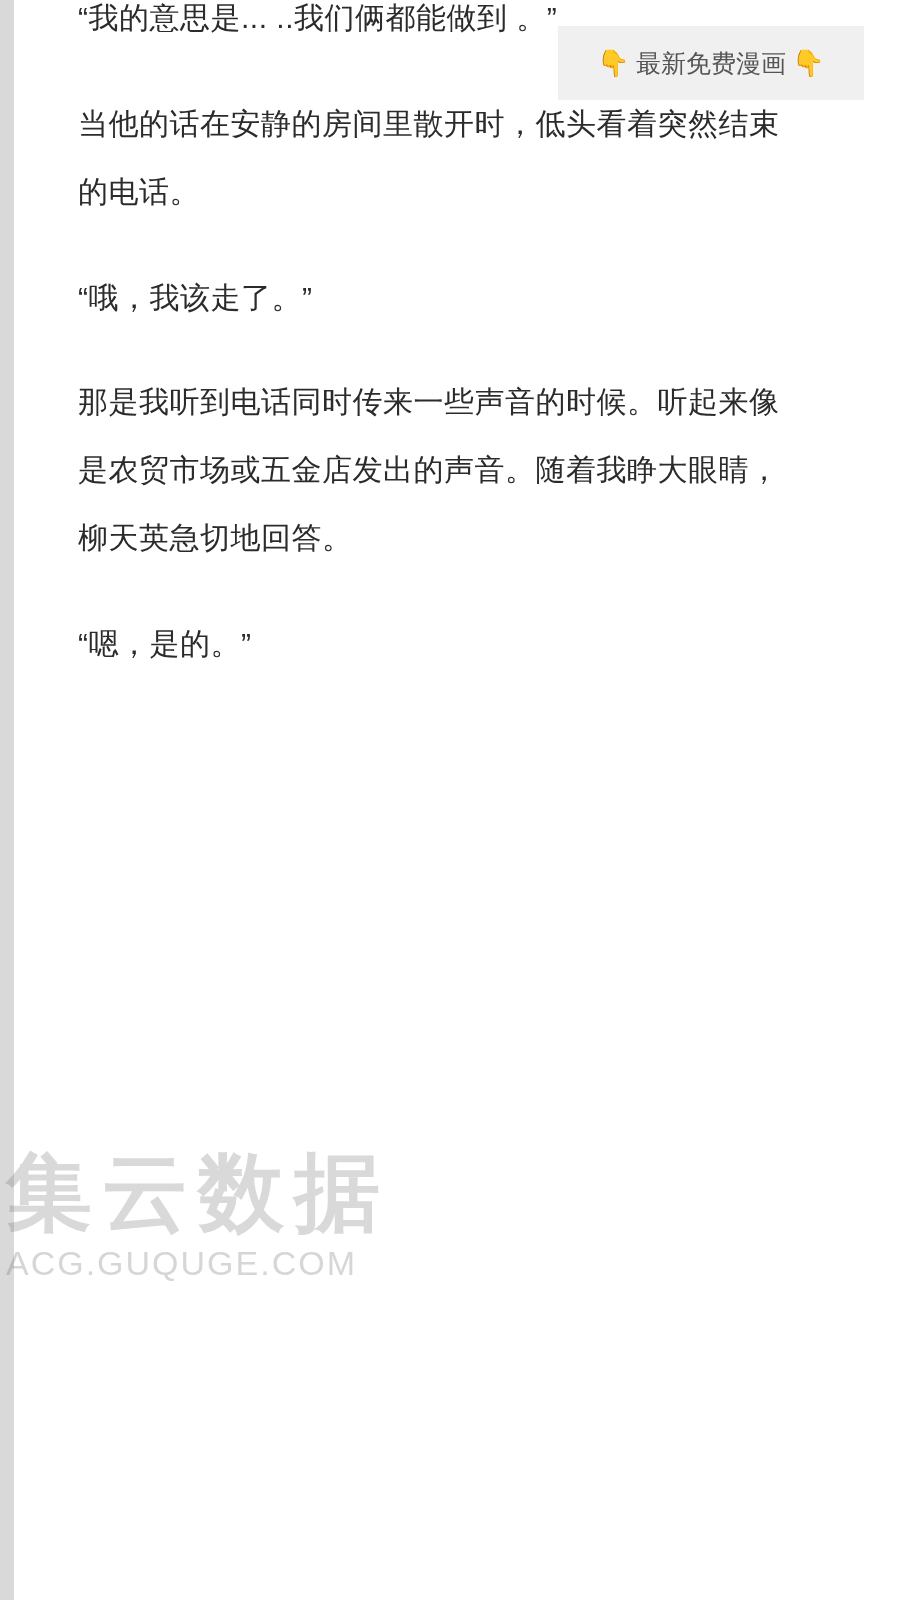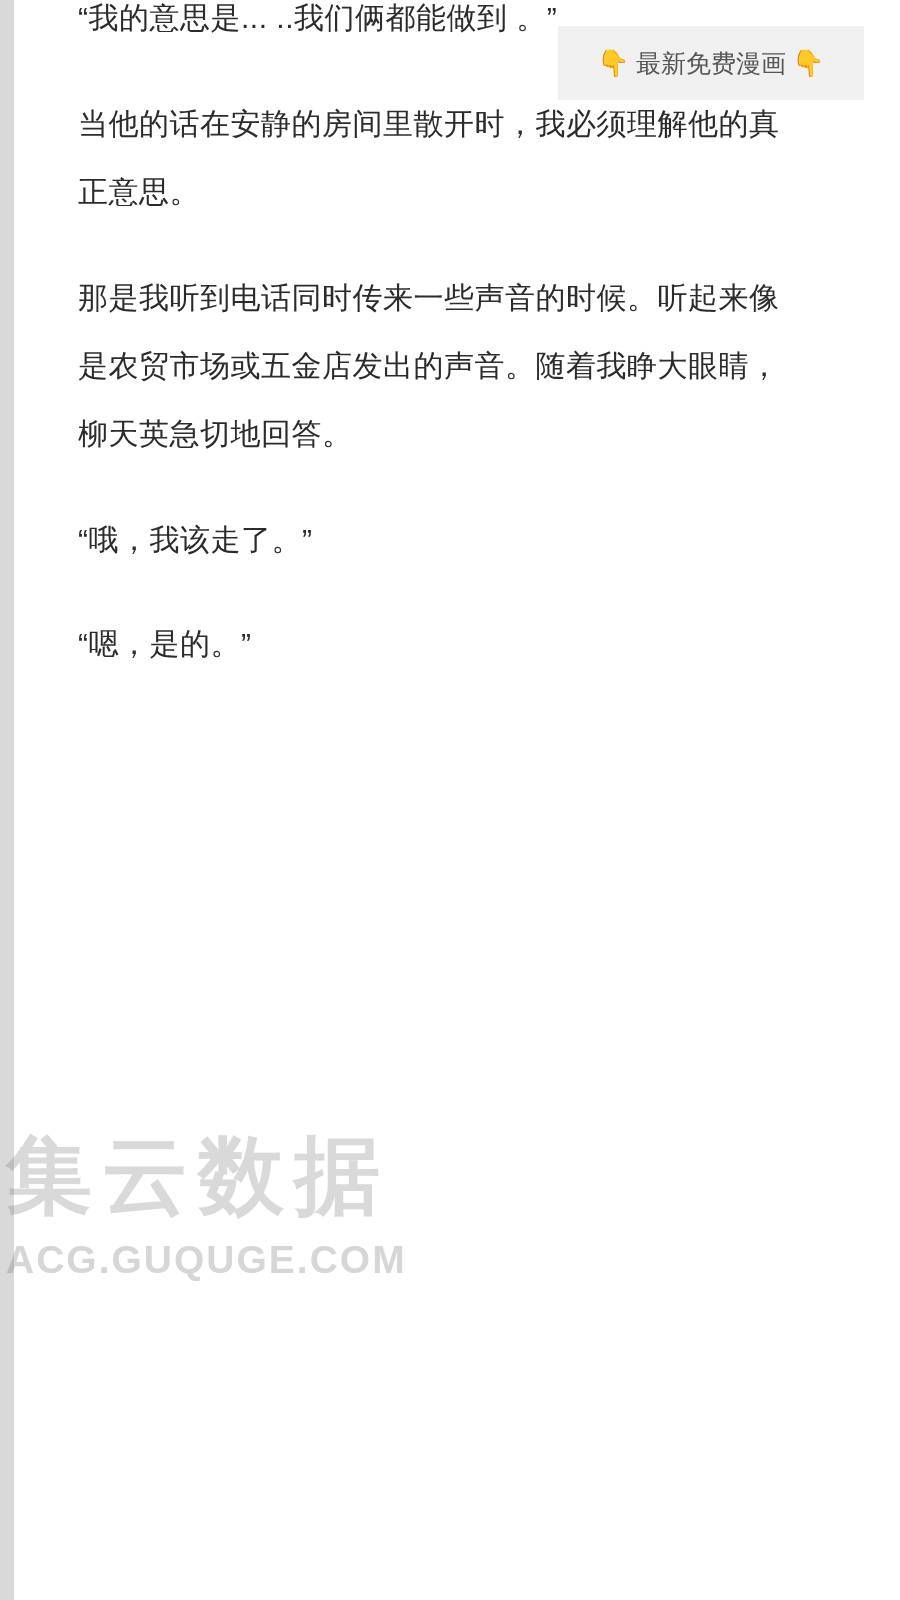--- a/index.html
+++ b/index.html
@@ -98,41 +98,41 @@
   }
   .wm-big .wm-big-cn {
     font-size: 86px;
     font-weight: bold;
     color: rgba(120,120,120,0.28);
     letter-spacing: 10px;
     line-height: 1;
     font-family: "Liberation Sans", sans-serif;
   }
   .wm-big .wm-big-en {
-    font-size: 39px;
-    font-weight: bold;
+    font-size: 34px;
+    font-weight: normal;
     color: rgba(120,120,120,0.30);
     letter-spacing: 2px;
     line-height: 1.1;
-    margin-top: 21px;
+    margin-top: 10px;
     font-family: "Liberation Sans", sans-serif;
   }
 </style>
 </head>
 <body>
 
 <div id="page">
 
   <div class="edge-strip"></div>
 
   <div class="text-body">
     <p class="para">“我的意思是... ..我们俩都能做到 。”</p>
-    <p class="para">当他的话在安静的房间里散开时，我必须理解他的真正意思。</p>
+    <p class="para">当他的话在安静的房间里散开时，低头看着突然结束的电话。</p>
+    <p class="para tight">“哦，我该走了。”</p>
     <p class="para">那是我听到电话同时传来一些声音的时候。听起来像是农贸市场或五金店发出的声音。随着我睁大眼睛，柳天英急切地回答。</p>
-    <p class="para tight">“哦，我该走了。”</p>
     <p class="para tight">“嗯，是的。”</p>
   </div>
 
   <div class="wm-badge">
     <span class="wm-arrow">👇</span>
     <span class="wm-line">
       <span class="wm-top">最新免费漫画</span>
     </span>
     <span class="wm-arrow">👇</span>
   </div>

